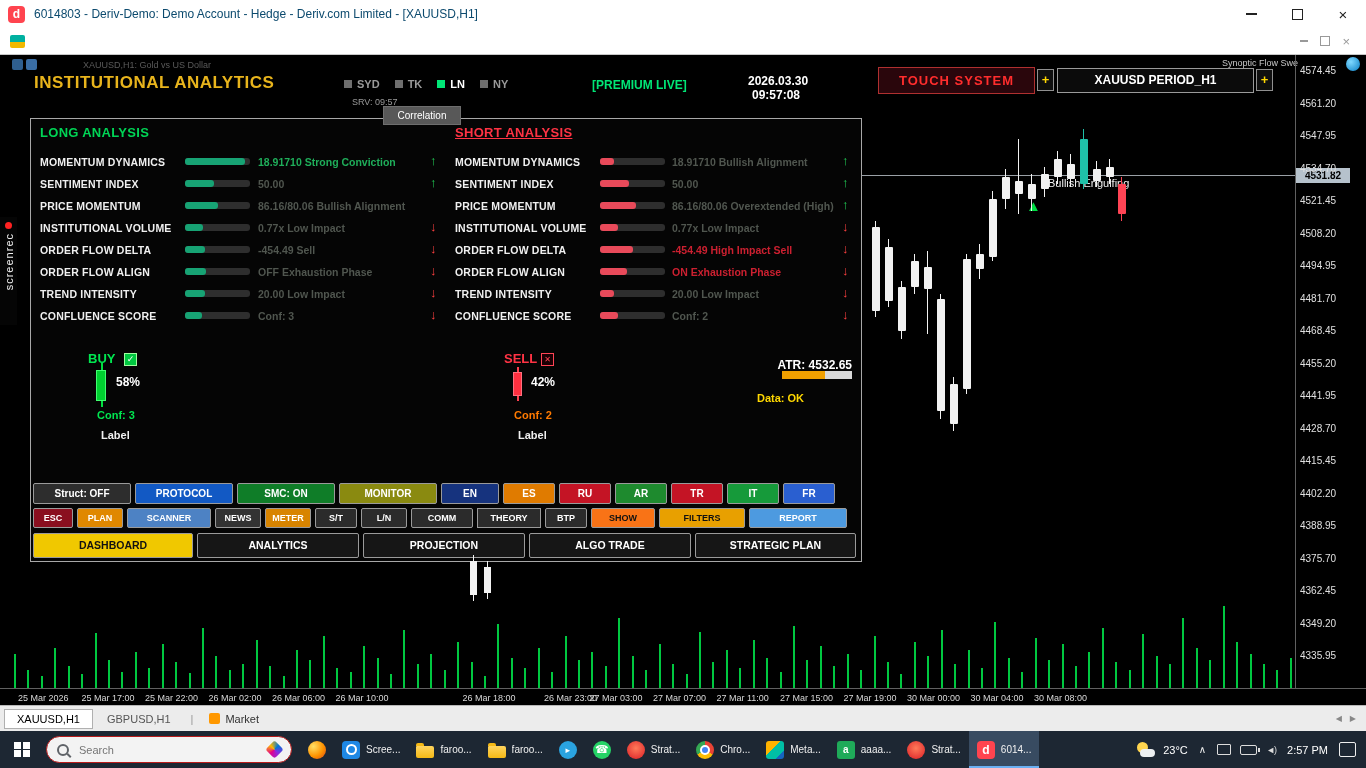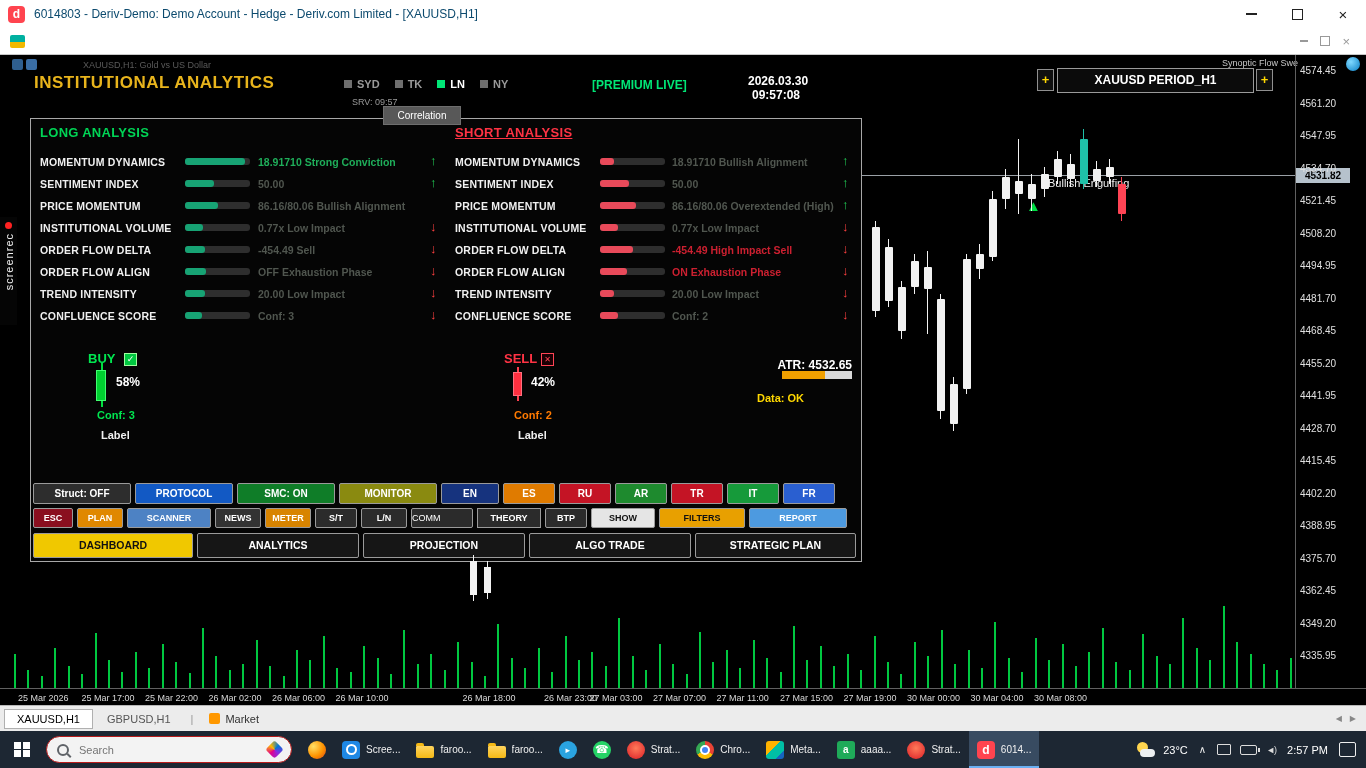--- a/index.html
+++ b/index.html
@@ -226,20 +226,21 @@
   <div class="pa" id="sell-conf">Conf: 2</div>
   <div class="pa" id="sell-tag">Label</div>
   <div class="pa" id="atr-label">ATR: 4532.65</div>
   <div class="pa" id="atr-bar">
       <div id="atr-fill" style="width: 62%;"></div>
     </div>
   <div class="pa" id="atr-status">Data: OK</div>
 
   <div class="pa" id="overlay-label">Synoptic Flow Swe</div>
   <div class="pa" id="teal-dot"></div>
+  <div class="pa" id="touch-btn">TOUCH SYSTEM</div>
   <div class="pa plusbtn" id="plus1">+</div>
   <div class="pa" id="period-btn">XAUUSD PERIOD_H1</div>
   <div class="pa plusbtn" id="plus2">+</div>
 
   <div class="pa" id="price-line"></div>
   <div class="pa" id="pattern-label">Bullish Engulfing</div>
   <div class="pa" id="pattern-arrow">▲</div>
   <div class="pa" id="vaxis"></div>
   <div class="pa" id="haxis"></div>
   <div class="pa" id="price-badge">4531.82</div>
@@ -354,24 +355,24 @@
     <div style="position: absolute; left: 671px; top: 428px; width: 52px; height: 21px; background: rgb(196, 20, 37); color: rgb(255, 255, 255); border: 1px solid rgb(154, 154, 154); box-sizing: border-box; font-size: 10px; font-weight: bold; text-align: center; line-height: 19px; border-radius: 2px; white-space: nowrap; overflow: hidden;">TR</div>
     <div style="position: absolute; left: 727px; top: 428px; width: 52px; height: 21px; background: rgb(22, 154, 58); color: rgb(255, 255, 255); border: 1px solid rgb(154, 154, 154); box-sizing: border-box; font-size: 10px; font-weight: bold; text-align: center; line-height: 19px; border-radius: 2px; white-space: nowrap; overflow: hidden;">IT</div>
     <div style="position: absolute; left: 783px; top: 428px; width: 52px; height: 21px; background: rgb(42, 95, 208); color: rgb(255, 255, 255); border: 1px solid rgb(154, 154, 154); box-sizing: border-box; font-size: 10px; font-weight: bold; text-align: center; line-height: 19px; border-radius: 2px; white-space: nowrap; overflow: hidden;">FR</div>
     <div style="position: absolute; left: 33px; top: 453px; width: 40px; height: 20px; background: rgb(138, 15, 31); color: rgb(255, 255, 255); border: 1px solid rgb(154, 154, 154); box-sizing: border-box; font-size: 9px; font-weight: bold; text-align: center; line-height: 18px; border-radius: 2px; white-space: nowrap; overflow: hidden;">ESC</div>
     <div style="position: absolute; left: 77px; top: 453px; width: 46px; height: 20px; background: rgb(224, 136, 0); color: rgb(255, 255, 255); border: 1px solid rgb(154, 154, 154); box-sizing: border-box; font-size: 9px; font-weight: bold; text-align: center; line-height: 18px; border-radius: 2px; white-space: nowrap; overflow: hidden;">PLAN</div>
     <div style="position: absolute; left: 127px; top: 453px; width: 84px; height: 20px; background: rgb(77, 130, 196); color: rgb(255, 255, 255); border: 1px solid rgb(154, 154, 154); box-sizing: border-box; font-size: 9px; font-weight: bold; text-align: center; line-height: 18px; border-radius: 2px; white-space: nowrap; overflow: hidden;">SCANNER</div>
     <div style="position: absolute; left: 215px; top: 453px; width: 46px; height: 20px; background: rgb(51, 51, 51); color: rgb(255, 255, 255); border: 1px solid rgb(154, 154, 154); box-sizing: border-box; font-size: 9px; font-weight: bold; text-align: center; line-height: 18px; border-radius: 2px; white-space: nowrap; overflow: hidden;">NEWS</div>
     <div style="position: absolute; left: 265px; top: 453px; width: 46px; height: 20px; background: rgb(216, 132, 0); color: rgb(255, 255, 255); border: 1px solid rgb(154, 154, 154); box-sizing: border-box; font-size: 9px; font-weight: bold; text-align: center; line-height: 18px; border-radius: 2px; white-space: nowrap; overflow: hidden;">METER</div>
     <div style="position: absolute; left: 315px; top: 453px; width: 42px; height: 20px; background: rgb(43, 43, 43); color: rgb(255, 255, 255); border: 1px solid rgb(154, 154, 154); box-sizing: border-box; font-size: 9px; font-weight: bold; text-align: center; line-height: 18px; border-radius: 2px; white-space: nowrap; overflow: hidden;">S/T</div>
     <div style="position: absolute; left: 361px; top: 453px; width: 46px; height: 20px; background: rgb(43, 43, 43); color: rgb(255, 255, 255); border: 1px solid rgb(154, 154, 154); box-sizing: border-box; font-size: 9px; font-weight: bold; text-align: center; line-height: 18px; border-radius: 2px; white-space: nowrap; overflow: hidden;">L/N</div>
-    <div style="position: absolute; left: 411px; top: 453px; width: 62px; height: 20px; background: rgb(43, 43, 43); color: rgb(255, 255, 255); border: 1px solid rgb(154, 154, 154); box-sizing: border-box; font-size: 9px; font-weight: normal; line-height: 18px; border-radius: 2px; white-space: nowrap; overflow: hidden;">COMM</div>
+    <div style="position: absolute; left: 411px; top: 453px; width: 62px; height: 20px; background: rgb(43, 43, 43); color: rgb(255, 255, 255); border: 1px solid rgb(154, 154, 154); box-sizing: border-box; font-size: 9px; font-weight: bold; text-align: center; line-height: 18px; border-radius: 2px; white-space: nowrap; overflow: hidden;">COMM</div>
     <div style="position: absolute; left: 477px; top: 453px; width: 64px; height: 20px; background: rgb(43, 43, 43); color: rgb(255, 255, 255); border: 1px solid rgb(154, 154, 154); box-sizing: border-box; font-size: 9px; font-weight: bold; text-align: center; line-height: 18px; border-radius: 0; white-space: nowrap; overflow: hidden;">THEORY</div>
     <div style="position: absolute; left: 545px; top: 453px; width: 42px; height: 20px; background: rgb(43, 43, 43); color: rgb(255, 255, 255); border: 1px solid rgb(154, 154, 154); box-sizing: border-box; font-size: 9px; font-weight: bold; text-align: center; line-height: 18px; border-radius: 2px; white-space: nowrap; overflow: hidden;">BTP</div>
-    <div style="position: absolute; left: 591px; top: 453px; width: 64px; height: 20px; background: #e5e5e5; color: rgb(17, 17, 17); border: 1px solid rgb(154, 154, 154); box-sizing: border-box; font-size: 9px; font-weight: bold; text-align: center; line-height: 18px; border-radius: 2px; white-space: nowrap; overflow: hidden;">SHOW</div>
+    <div style="position: absolute; left: 591px; top: 453px; width: 64px; height: 20px; background: #f97316; color: rgb(17, 17, 17); border: 1px solid rgb(154, 154, 154); box-sizing: border-box; font-size: 9px; font-weight: bold; text-align: center; line-height: 18px; border-radius: 2px; white-space: nowrap; overflow: hidden;">SHOW</div>
     <div style="position: absolute; left: 659px; top: 453px; width: 86px; height: 20px; background: rgb(232, 160, 0); color: rgb(17, 17, 17); border: 1px solid rgb(154, 154, 154); box-sizing: border-box; font-size: 9px; font-weight: bold; text-align: center; line-height: 18px; border-radius: 2px; white-space: nowrap; overflow: hidden;">FILTERS</div>
     <div style="position: absolute; left: 749px; top: 453px; width: 98px; height: 20px; background: rgb(77, 154, 224); color: rgb(255, 255, 255); border: 1px solid rgb(154, 154, 154); box-sizing: border-box; font-size: 9px; font-weight: bold; text-align: center; line-height: 18px; border-radius: 2px; white-space: nowrap; overflow: hidden;">REPORT</div>
     <div style="position: absolute; left: 33px; top: 478px; width: 160px; height: 25px; background: rgb(240, 200, 0); color: rgb(17, 17, 17); border: 1px solid rgb(154, 154, 154); box-sizing: border-box; font-size: 10.5px; font-weight: bold; text-align: center; line-height: 23px; border-radius: 2px; white-space: nowrap; overflow: hidden;">DASHBOARD</div>
     <div style="position: absolute; left: 197px; top: 478px; width: 162px; height: 25px; background: rgb(22, 22, 22); color: rgb(255, 255, 255); border: 1px solid rgb(154, 154, 154); box-sizing: border-box; font-size: 10.5px; font-weight: bold; text-align: center; line-height: 23px; border-radius: 2px; white-space: nowrap; overflow: hidden;">ANALYTICS</div>
     <div style="position: absolute; left: 363px; top: 478px; width: 162px; height: 25px; background: rgb(22, 22, 22); color: rgb(255, 255, 255); border: 1px solid rgb(154, 154, 154); box-sizing: border-box; font-size: 10.5px; font-weight: bold; text-align: center; line-height: 23px; border-radius: 2px; white-space: nowrap; overflow: hidden;">PROJECTION</div>
     <div style="position: absolute; left: 529px; top: 478px; width: 162px; height: 25px; background: rgb(22, 22, 22); color: rgb(255, 255, 255); border: 1px solid rgb(154, 154, 154); box-sizing: border-box; font-size: 10.5px; font-weight: bold; text-align: center; line-height: 23px; border-radius: 2px; white-space: nowrap; overflow: hidden;">ALGO TRADE</div>
     <div style="position: absolute; left: 695px; top: 478px; width: 161px; height: 25px; background: rgb(22, 22, 22); color: rgb(255, 255, 255); border: 1px solid rgb(154, 154, 154); box-sizing: border-box; font-size: 10.5px; font-weight: bold; text-align: center; line-height: 23px; border-radius: 2px; white-space: nowrap; overflow: hidden;">STRATEGIC PLAN</div>
     <div style="position: absolute; left: 875px; top: 166px; width: 1px; height: 96px; background: rgb(242, 242, 242);"></div>
     <div style="position: absolute; left: 872px; top: 172px; width: 8px; height: 84px; background: rgb(242, 242, 242); border-radius: 1px;"></div>
     <div style="position: absolute; left: 888px; top: 184px; width: 1px; height: 68px; background: rgb(242, 242, 242);"></div>

